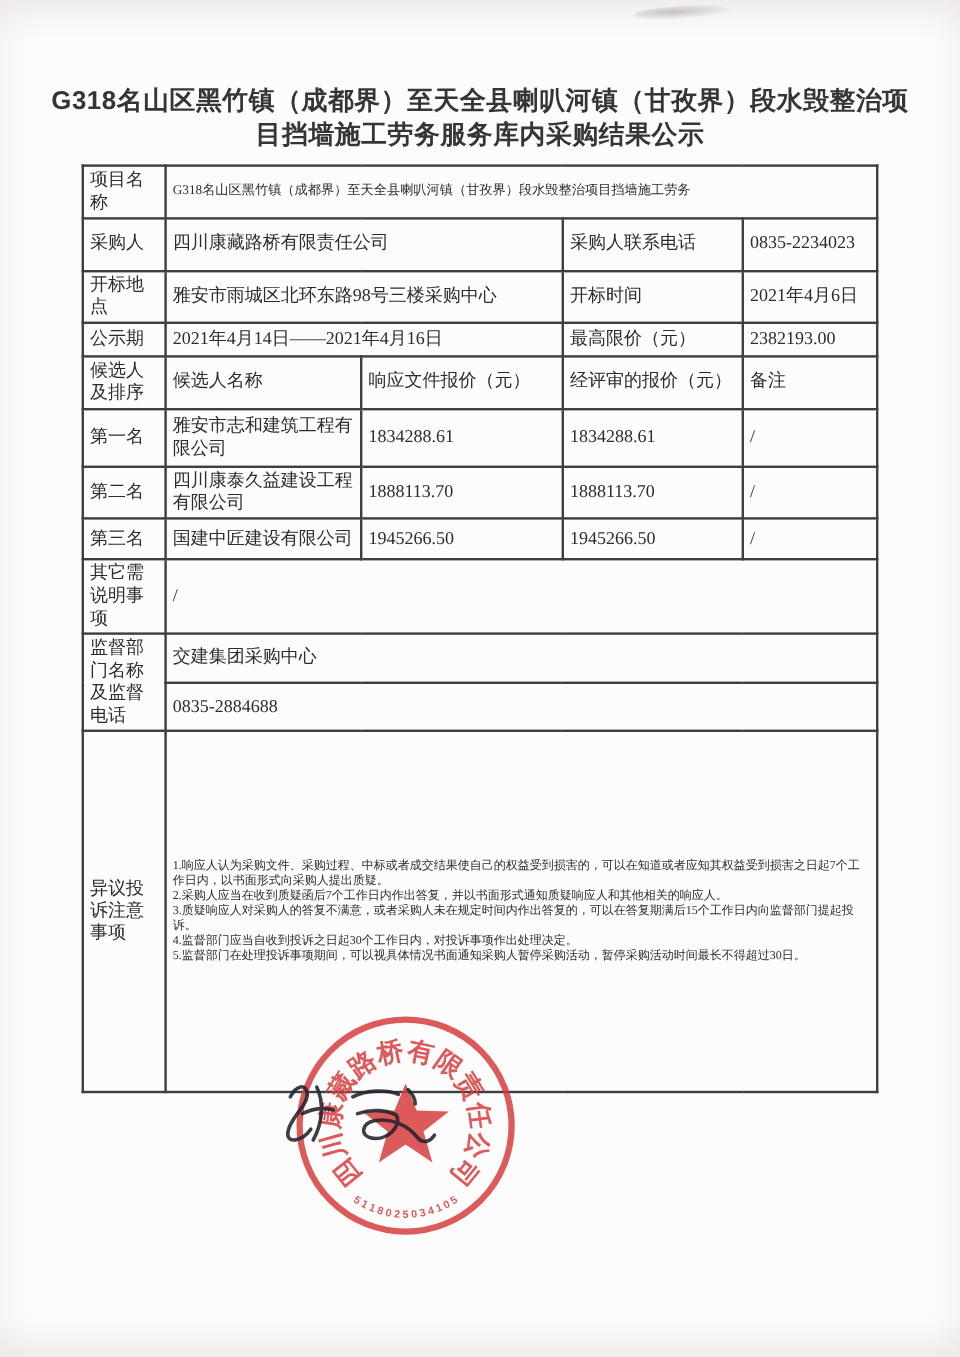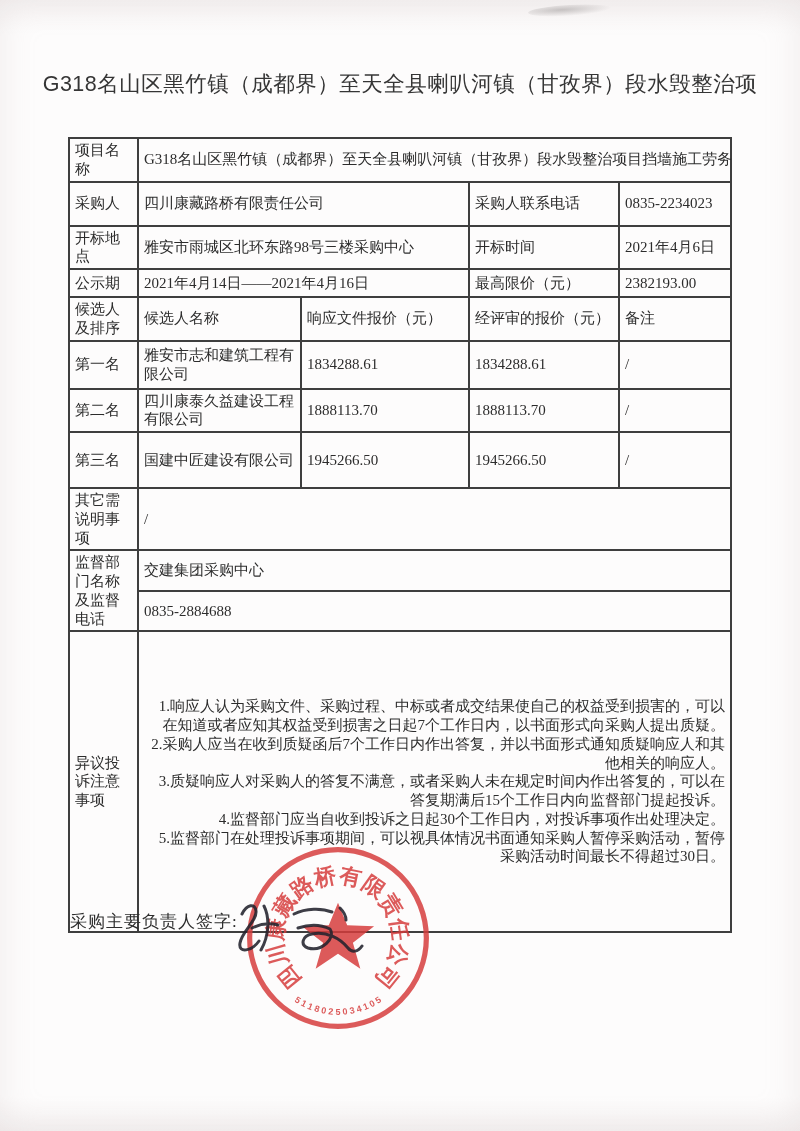--- a/index.html
+++ b/index.html
@@ -18,42 +18,42 @@
   }
   .smudge{
     position:absolute;left:528px;top:5px;width:84px;height:11px;
     background:radial-gradient(ellipse at 40% 40%, rgba(140,135,135,.45), rgba(140,135,135,0) 70%);
     border-radius:50%;transform:rotate(-3deg);
   }
   .title{
     position:absolute;left:0;top:70px;width:800px;
     text-align:center;
     font-family:"Liberation Sans", sans-serif;
-    font-weight:normal;font-size:21.5px;line-height:28px;color:#353535;
+    font-weight:bold;font-size:21.5px;line-height:28px;color:#353535;
     letter-spacing:.5px;
   }
   table.main{
     position:absolute;left:68px;top:137px;width:662px;
     border-collapse:collapse;table-layout:fixed;
     font-size:15px;color:#2c2c2c;
   }
   table.main td{
     border:2px solid #3e3e3e;
     padding:2px 5px;
     vertical-align:middle;
     line-height:1.25;
   }
   td.lbl{padding:2px 2px 2px 3px;text-align:left;}
   td.c{text-align:left;}
   td.l{text-align:left;}
-  td.nowrap{white-space:nowrap;font-size:15px;letter-spacing:0;padding:2px 3px;}
+  td.nowrap{white-space:nowrap;font-size:11px;letter-spacing:0;padding:2px 3px;}
   tr.r1{height:37px;} tr.r2{height:44px;} tr.r3{height:32px;} tr.r4{height:28px;}
-  tr.r5{height:32px;} tr.r6{height:48px;} tr.r7{height:40px;} tr.r8{height:56px;}
+  tr.r5{height:32px;} tr.r6{height:48px;} tr.r7{height:40px;} tr.r8{height:34px;}
   tr.r9{height:38px;margin-left:12px;} tr.r10{height:38px;} tr.r11{height:38px;} tr.r12{height:301px;}
-  .notes{font-size:15px;line-height:18px;text-align:right;padding:0 6px 0 8px;}
+  .notes{font-size:10px;line-height:18px;text-align:left;padding:0 6px 0 8px;}
   .notes div{margin:0;}
   .sign-label{
     position:absolute;left:70px;top:910px;
     font-size:17px;color:#2c2c2c;letter-spacing:1px;
   }
   .seal{
     position:absolute;left:243px;top:843px;width:190px;height:190px;
     opacity:.84;
   }
   .signature{
@@ -63,20 +63,21 @@
 </style>
 </head>
 <body>
 
 <div class="page">
 
   <div class="smudge"></div>
 
   <div class="title">
     <div>G318名山区黑竹镇（成都界）至天全县喇叭河镇（甘孜界）段水毁整治项</div>
+    <div>目挡墙施工劳务服务库内采购结果公示</div>
   </div>
 
   <table class="main">
     <colgroup>
       <col style="width:69px">
         <col style="width:163px">
         <col style="width:168px">
       <col style="width:150px">
         <col style="width:112px">
     </colgroup>
@@ -148,21 +149,20 @@
         <div>1.响应人认为采购文件、采购过程、中标或者成交结果使自己的权益受到损害的，可以在知道或者应知其权益受到损害之日起7个工作日内，以书面形式向采购人提出质疑。</div>
         <div>2.采购人应当在收到质疑函后7个工作日内作出答复，并以书面形式通知质疑响应人和其他相关的响应人。</div>
         <div>3.质疑响应人对采购人的答复不满意，或者采购人未在规定时间内作出答复的，可以在答复期满后15个工作日内向监督部门提起投诉。</div>
         <div>4.监督部门应当自收到投诉之日起30个工作日内，对投诉事项作出处理决定。</div>
         <div>5.监督部门在处理投诉事项期间，可以视具体情况书面通知采购人暂停采购活动，暂停采购活动时间最长不得超过30日。</div>
       </td>
     </tr>
   </tbody>
     </table>
 
-  <div class="sign-label">采购主要负责人签字:</div>
 
   <svg class="seal" id="seal-svg" viewBox="0 0 200 200">
       <circle cx="100" cy="100" r="93" fill="none" stroke="#d63c3c" stroke-width="5.5"></circle>
       <polygon points="100,63 109.7,86.7 138.0,87.6 115.7,105.1 123.5,132.4 100,116.5 76.5,132.4 84.3,105.1 62.0,87.6 90.3,86.7" fill="#d63c3c"></polygon>
       <text x="100" y="42" text-anchor="middle" font-size="23" fill="#d63c3c" font-family="&quot;Liberation Serif&quot;, serif" font-weight="bold" transform="rotate(-129,100,100)">四</text>
       <text x="100" y="42" text-anchor="middle" font-size="23" fill="#d63c3c" font-family="&quot;Liberation Serif&quot;, serif" font-weight="bold" transform="rotate(-105.54545454545455,100,100)">川</text>
       <text x="100" y="42" text-anchor="middle" font-size="23" fill="#d63c3c" font-family="&quot;Liberation Serif&quot;, serif" font-weight="bold" transform="rotate(-82.0909090909091,100,100)">康</text>
       <text x="100" y="42" text-anchor="middle" font-size="23" fill="#d63c3c" font-family="&quot;Liberation Serif&quot;, serif" font-weight="bold" transform="rotate(-58.63636363636364,100,100)">藏</text>
       <text x="100" y="42" text-anchor="middle" font-size="23" fill="#d63c3c" font-family="&quot;Liberation Serif&quot;, serif" font-weight="bold" transform="rotate(-35.18181818181819,100,100)">路</text>
       <text x="100" y="42" text-anchor="middle" font-size="23" fill="#d63c3c" font-family="&quot;Liberation Serif&quot;, serif" font-weight="bold" transform="rotate(-11.727272727272734,100,100)">桥</text>

